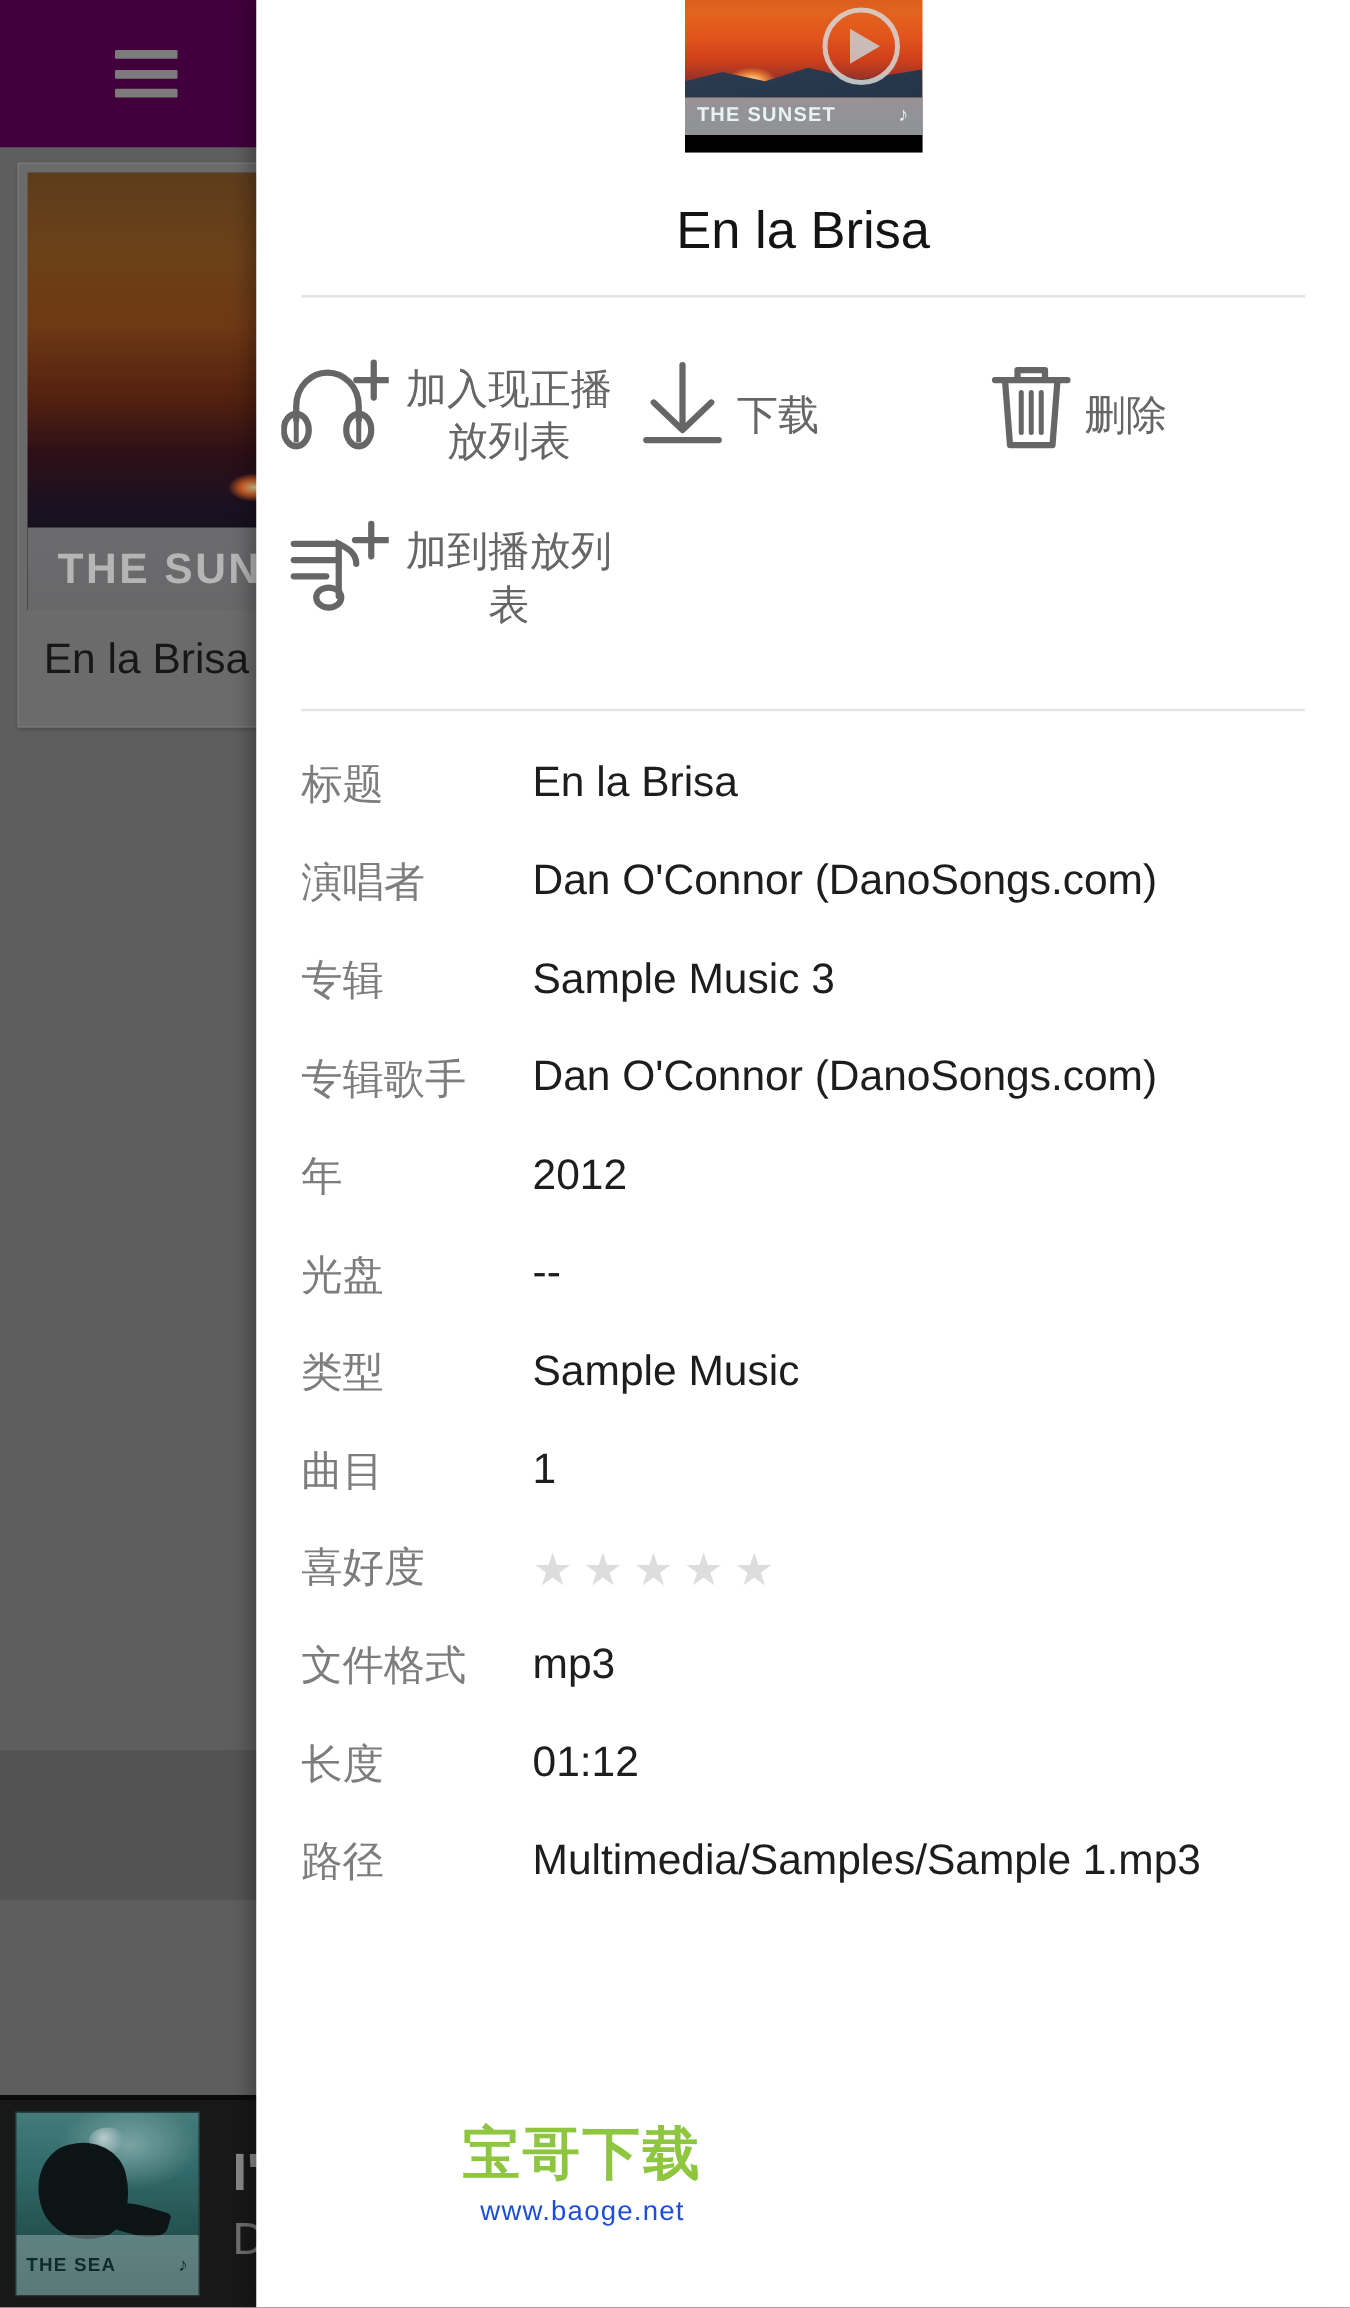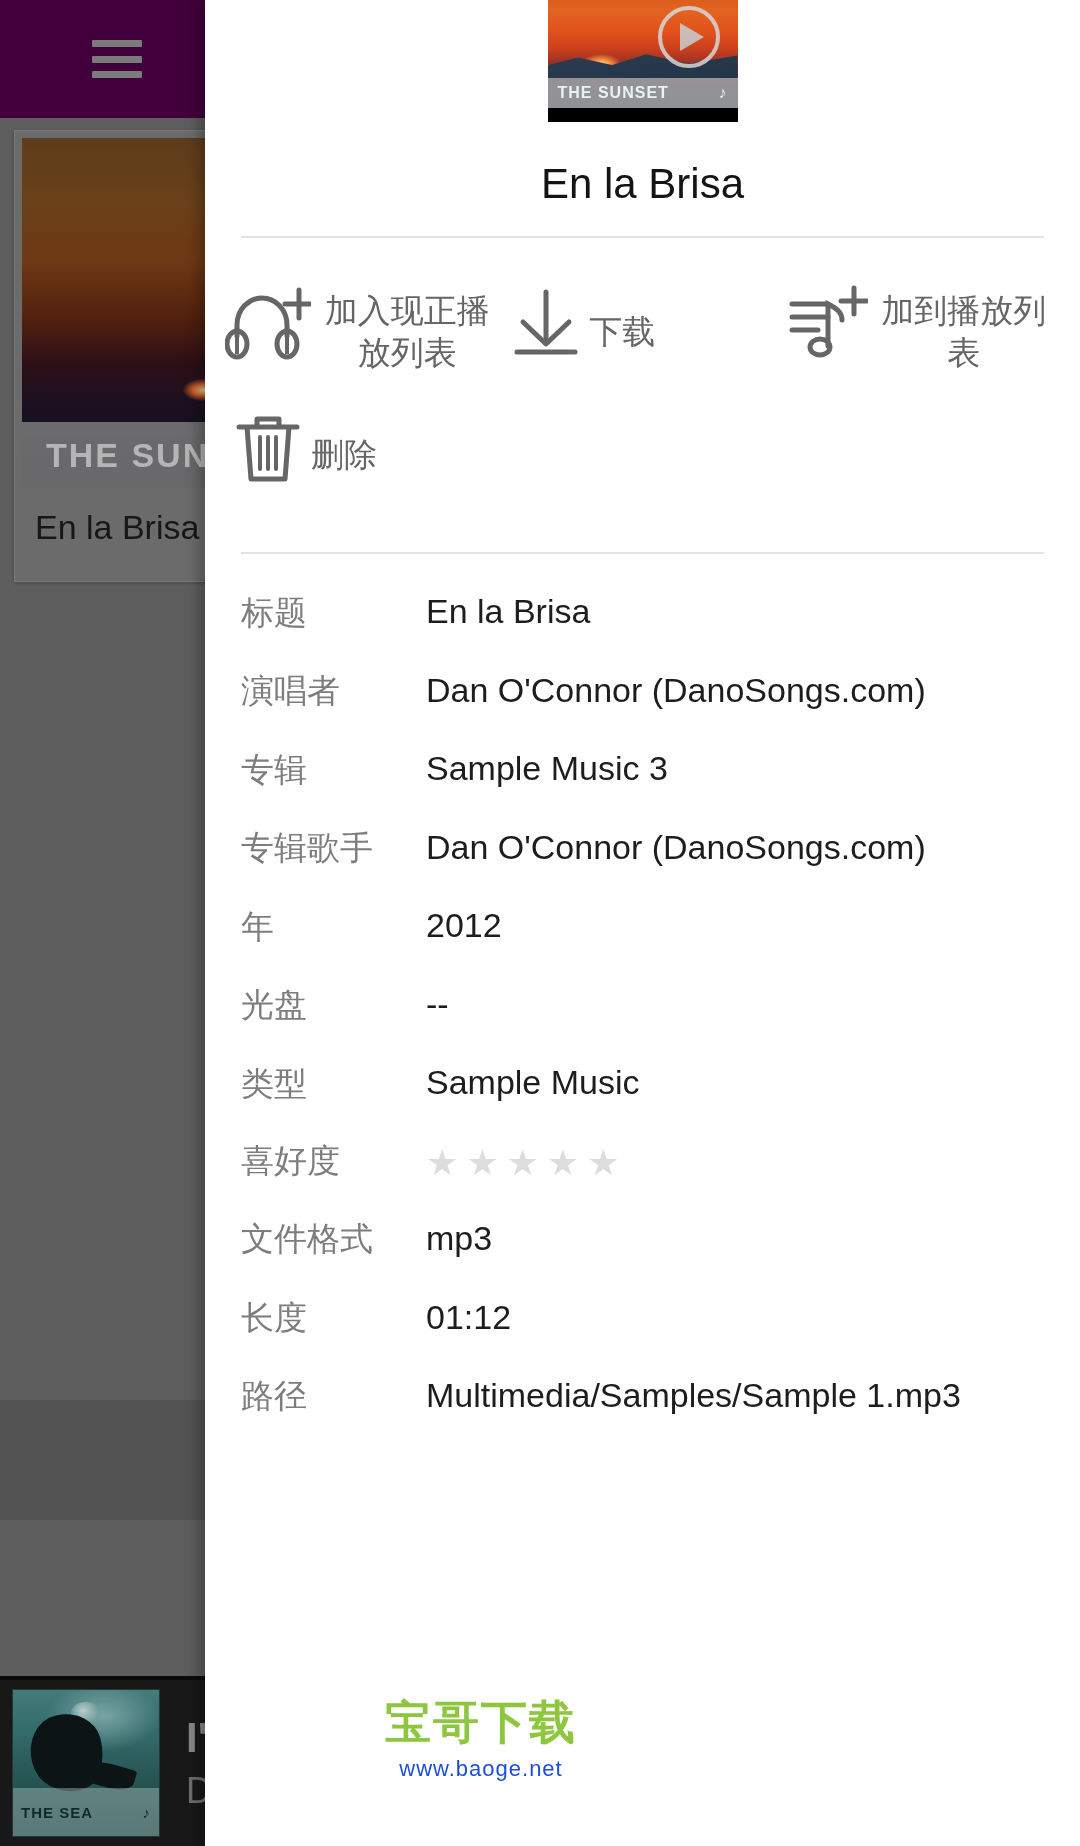--- a/index.html
+++ b/index.html
@@ -276,21 +276,21 @@
     font-size: 34px; color: #1d1d1d;
     line-height: 1.25;
     word-break: break-word;
   }
   .stars { display: flex; gap: 8px; margin-top: 2px; }
   .star { font-size: 36px; color: #dddddd; line-height: 1; }
 
   
   .watermark {
     position: absolute;
-    left: 385px; top: 1692px;
+    left: 370px; top: 1692px;
     text-align: center;
     pointer-events: none;
   }
   .wm-main {
     font-size: 46px; font-weight: bold;
     color: #8ec63f;
     letter-spacing: 2px;
     text-shadow: 0 1px 0 rgba(255,255,255,.6);
   }
   .wm-sub {
@@ -386,46 +386,46 @@
             <polyline points="20,38 43,60 66,38" fill="none" stroke="#666" stroke-width="5" stroke-linecap="round" stroke-linejoin="round"></polyline>
             <line x1="14" y1="68" x2="72" y2="68" stroke="#666" stroke-width="5" stroke-linecap="round"></line>
           </svg>
         </div>
         <div class="action-label">下载</div>
       </div>
 
       <div class="action">
         <div class="action-icon">
           <svg width="86" height="80" viewBox="0 0 86 80">
+            <line x1="14" y1="20" x2="72" y2="20" stroke="#666" stroke-width="5" stroke-linecap="round"></line>
+            <path d="M32 20 V12 H54 V20" fill="none" stroke="#666" stroke-width="5" stroke-linejoin="round"></path>
+            <path d="M22 20 L26 72 H60 L64 20" fill="none" stroke="#666" stroke-width="5" stroke-linejoin="round"></path>
+            <line x1="35" y1="30" x2="35" y2="62" stroke="#666" stroke-width="4" stroke-linecap="round"></line>
+            <line x1="43" y1="30" x2="43" y2="62" stroke="#666" stroke-width="4" stroke-linecap="round"></line>
+            <line x1="51" y1="30" x2="51" y2="62" stroke="#666" stroke-width="4" stroke-linecap="round"></line>
+          </svg>
+        </div>
+        <div class="action-label">删除</div>
+      </div>
+
+      <div class="action">
+        <div class="action-icon">
+          <svg width="86" height="80" viewBox="0 0 86 80">
             <line x1="10" y1="20" x2="46" y2="20" stroke="#666" stroke-width="5" stroke-linecap="round"></line>
             <line x1="10" y1="33" x2="46" y2="33" stroke="#666" stroke-width="5" stroke-linecap="round"></line>
             <line x1="10" y1="46" x2="36" y2="46" stroke="#666" stroke-width="5" stroke-linecap="round"></line>
             <path d="M46 62 V20 C54 24 60 28 60 36" fill="none" stroke="#666" stroke-width="5" stroke-linecap="round"></path>
             <ellipse cx="38" cy="63" rx="10" ry="8" fill="none" stroke="#666" stroke-width="5"></ellipse>
             <line x1="72" y1="4" x2="72" y2="30" stroke="#666" stroke-width="5" stroke-linecap="round"></line>
             <line x1="59" y1="17" x2="85" y2="17" stroke="#666" stroke-width="5" stroke-linecap="round"></line>
           </svg>
         </div>
         <div class="action-label">加到播放列表</div>
       </div>
 
-      <div class="action">
-        <div class="action-icon">
-          <svg width="86" height="80" viewBox="0 0 86 80">
-            <line x1="14" y1="20" x2="72" y2="20" stroke="#666" stroke-width="5" stroke-linecap="round"></line>
-            <path d="M32 20 V12 H54 V20" fill="none" stroke="#666" stroke-width="5" stroke-linejoin="round"></path>
-            <path d="M22 20 L26 72 H60 L64 20" fill="none" stroke="#666" stroke-width="5" stroke-linejoin="round"></path>
-            <line x1="35" y1="30" x2="35" y2="62" stroke="#666" stroke-width="4" stroke-linecap="round"></line>
-            <line x1="43" y1="30" x2="43" y2="62" stroke="#666" stroke-width="4" stroke-linecap="round"></line>
-            <line x1="51" y1="30" x2="51" y2="62" stroke="#666" stroke-width="4" stroke-linecap="round"></line>
-          </svg>
-        </div>
-        <div class="action-label">删除</div>
-      </div>
-
     </div>
 
     <div class="divider2"></div>
 
     <div class="meta">
 
       <div class="meta-row">
         <div class="meta-key">标题</div>
         <div class="meta-val">En la Brisa</div>
       </div>
@@ -453,20 +453,24 @@
       <div class="meta-row">
         <div class="meta-key">光盘</div>
         <div class="meta-val">--</div>
       </div>
 
       <div class="meta-row">
         <div class="meta-key">类型</div>
         <div class="meta-val">Sample Music</div>
       </div>
 
+      <div class="meta-row">
+        <div class="meta-key">曲目</div>
+        <div class="meta-val">1</div>
+      </div>
 
       <div class="meta-row">
         <div class="meta-key">喜好度</div>
         <div class="meta-val">
           <div class="stars">
             <span class="star">★</span>
             <span class="star">★</span>
             <span class="star">★</span>
             <span class="star">★</span>
             <span class="star">★</span>

